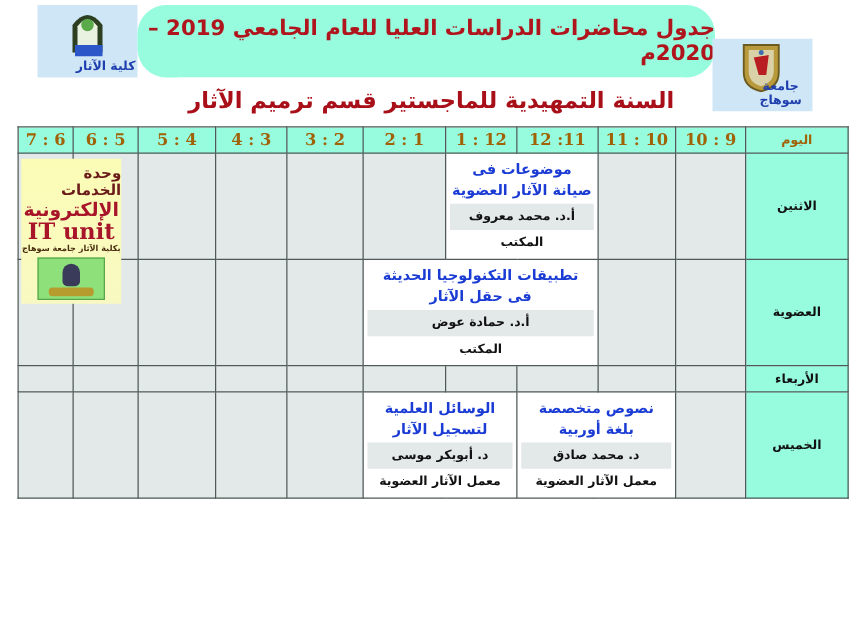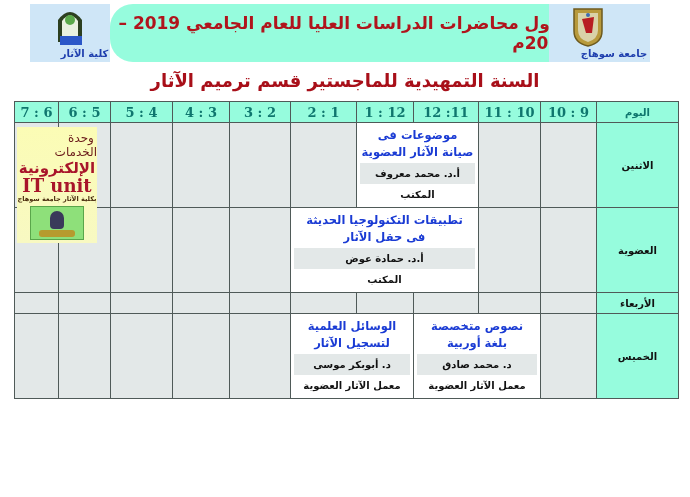--- a/index.html
+++ b/index.html
@@ -1,39 +1,39 @@
 <!DOCTYPE html>
 <html><head>
 <meta charset="utf-8">
 <style>
   html, body { margin:0; padding:0; }
   body { width:690px; height:497px; background:#ffffff; position:relative; overflow:hidden; font-family:"DejaVu Sans", sans-serif; }
   .banner { position:absolute; left:30px; top:4px; width:620px; height:58px; }
   .logo-box { position:absolute; top:0; height:58px; background:#cfe6f7; }
   .logo-left { left:0; width:80px; }
-  .logo-right { right:0; width:101px; }
+  .logo-right { right:0; width:80px;margin-top:27px; }
   .banner-center { position:absolute; left:80px; right:78px; top:0; height:58px; background:#96fcdd; display:flex; align-items:center; justify-content:center;border-radius:23px; }
   .banner-title { color:#b0141c; font-weight:bold; font-size:17px; direction:rtl; font-family:"DejaVu Sans", sans-serif; }
   .logo-caption { position:absolute; bottom:3px; left:0; right:0; text-align:center; color:#1f3fae; font-size:10px; font-weight:bold; direction:rtl;padding-left:29px; }
   .subtitle-bg { position:absolute; left:142px; width:406px; top:62px; height:4px; background:#ffffff; }
   .subtitle { position:absolute; left:0; right:0; top:70px; text-align:center; color:#a80f19; font-size:18px; font-weight:bold; direction:rtl; }
   table.sched { position:absolute; left:14px; top:101px; width:664px; border-collapse:collapse; table-layout:fixed; direction:ltr; }
   table.sched td, table.sched th { border:1px solid #4f5a58; padding:0; text-align:center; vertical-align:middle; }
-  th.h { background:#96fcdd; height:20px; font-family:"DejaVu Serif", serif; font-size:13px; font-weight:bold; color:#0f766e; }
+  th.h { background:#96fcdd; height:20px; font-family:"DejaVu Serif", serif; font-size:13px; font-weight:bold; color:#a16207; }
   th.hday { font-family:"DejaVu Sans", sans-serif; font-size:10px; direction:rtl; }
   td.day { background:#96fcdd; font-size:10px; font-weight:bold; color:#111; direction:rtl; }
   td.empty { background:#e3e8e8; }
   td.course { background:#ffffff; vertical-align:top; }
   .c-title { color:#1a3bd4; font-size:11.5px; font-weight:bold; line-height:17px; padding:3px 4px 2px; direction:rtl; }
   .c-prof { background:#e3e8e8; margin:0 3px; font-size:10px; font-weight:bold; color:#111; line-height:21px; direction:rtl; }
   .c-room { font-size:10px; font-weight:bold; color:#111; line-height:22px; direction:rtl; }
   tr.r-big td { height:84px; }
   tr.r-small td { height:20px; }
   .itbox { position:absolute; left:17px; top:127px; width:80px; height:116px; background:linear-gradient(#fbfcb5, #f8f9c2); }
-  .it-l1 { color:#6b1a1a; font-size:12px; font-weight:normal; text-align:center; margin-top:4px; direction:rtl;margin-left:48px; }
+  .it-l1 { color:#6b1a1a; font-size:12px; font-weight:bold; text-align:right; margin-top:4px; direction:rtl;margin-left:48px; }
   .it-l2 { color:#a8152a; font-size:15px; font-weight:bold; text-align:center; direction:rtl; }
   .it-l3 { color:#a8152a; font-size:18px; font-weight:bold; text-align:center; font-family:"DejaVu Serif", serif; line-height:18px; }
   .it-l4 { color:#4a2d0e; font-size:6.5px; font-weight:bold; text-align:center; direction:rtl; }
   .it-photo { margin:3px auto 0; width:52px; height:32px; background:#8ee07a; border:1px solid #5aa64a; position:relative; }
   .it-face { position:absolute; left:19px; top:4px; width:14px; height:18px; background:#3a3a5a; border-radius:7px 7px 4px 4px; }
   .it-frame { position:absolute; left:8px; bottom:2px; width:36px; height:7px; background:#b69b2e; border-radius:3px; }
 </style>
 </head>
 <body>
 

